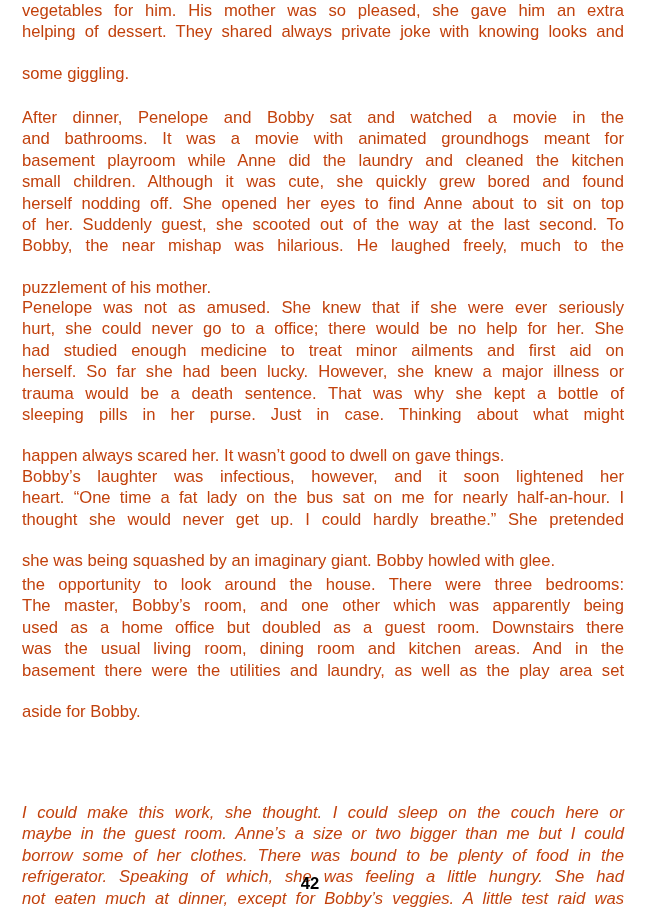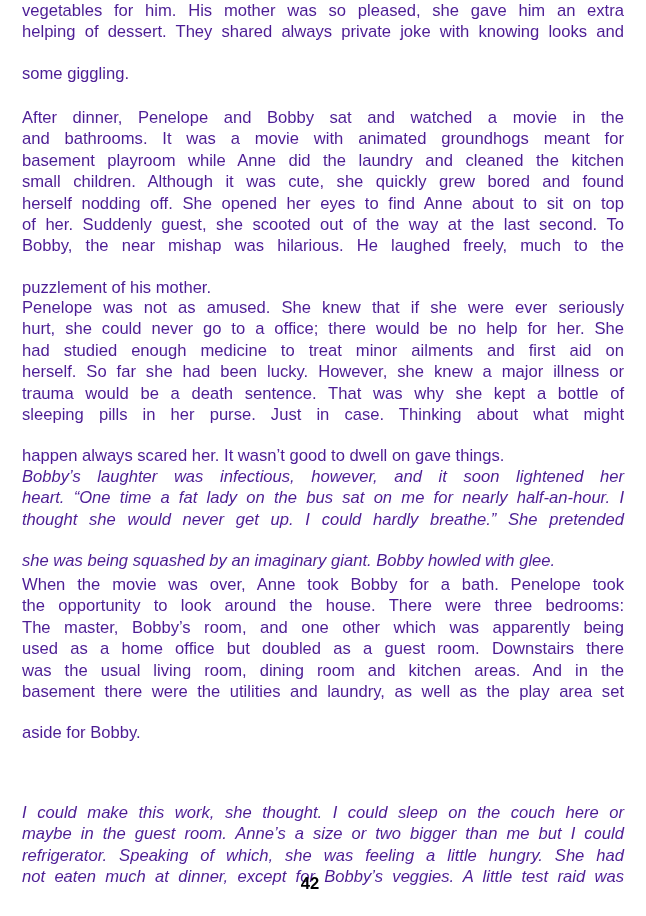--- a/index.html
+++ b/index.html
@@ -5,21 +5,21 @@
   html, body { margin: 0; padding: 0; background: #ffffff; }
   body { width: 646px; height: 916px; position: relative; overflow: hidden; }
   .page { position: absolute; left: 0; top: 0; width: 646px; height: 916px; background: #fff; }
   .para { position: absolute; left: 22px; width: 602px; }
   .line {
     display: block;
     height: 21.4px;
     line-height: 21.4px;
     font-family: "Liberation Sans", sans-serif;
     font-size: 16.6px;
-    color: #4c1d95;
+    color: #c2410c;
     text-align: justify;
     text-align-last: justify;
     white-space: nowrap;
   }
   .line.last { text-align-last: left; margin-top: 20px; }
   .pagenum {
     position: absolute; left: 0; width: 620px; top: 873px;
     text-align: center;
     font-family: "Liberation Sans", sans-serif; font-size: 16.6px; color: #000;
     line-height: 21px;
@@ -51,38 +51,38 @@
   <div class="para" style="top:297px;">
     <span class="line">Penelope was not as amused. She knew that if she were ever seriously</span>
     <span class="line">hurt, she could never go to a office; there would be no help for her. She</span>
     <span class="line">had studied enough medicine to treat minor ailments and first aid on</span>
     <span class="line">herself. So far she had been lucky. However, she knew a major illness or</span>
     <span class="line">trauma would be a death sentence. That was why she kept a bottle of</span>
     <span class="line">sleeping pills in her purse. Just in case. Thinking about what might</span>
     <span class="line last">happen always scared her. It wasn’t good to dwell on gave things.</span>
   </div>
 
-  <div class="para" style="top:466px;font-style:italic;">
+  <div class="para" style="top:466px;">
     <span class="line">Bobby’s laughter was infectious, however, and it soon lightened her</span>
     <span class="line">heart. “One time a fat lady on the bus sat on me for nearly half-an-hour. I</span>
     <span class="line">thought she would never get up. I could hardly breathe.” She pretended</span>
     <span class="line last">she was being squashed by an imaginary giant. Bobby howled with glee.</span>
   </div>
 
   <div class="para" style="top:574px;">
-    <span class="line">When the movie was over, Anne took Bobby for a bath. Penelope took</span>
     <span class="line">the opportunity to look around the house. There were three bedrooms:</span>
     <span class="line">The master, Bobby’s room, and one other which was apparently being</span>
     <span class="line">used as a home office but doubled as a guest room. Downstairs there</span>
     <span class="line">was the usual living room, dining room and kitchen areas. And in the</span>
     <span class="line">basement there were the utilities and laundry, as well as the play area set</span>
     <span class="line last">aside for Bobby.</span>
   </div>
 
   <div class="para" style="top:802px;font-style:italic;">
     <span class="line">I could make this work, she thought. I could sleep on the couch here or</span>
     <span class="line">maybe in the guest room. Anne’s a size or two bigger than me but I could</span>
+    <span class="line">borrow some of her clothes. There was bound to be plenty of food in the</span>
     <span class="line">refrigerator. Speaking of which, she was feeling a little hungry. She had</span>
     <span class="line">not eaten much at dinner, except for Bobby’s veggies. A little test raid was</span>
   </div>
 
   <div class="pagenum">42</div>
 </div>
 
 </body></html>

